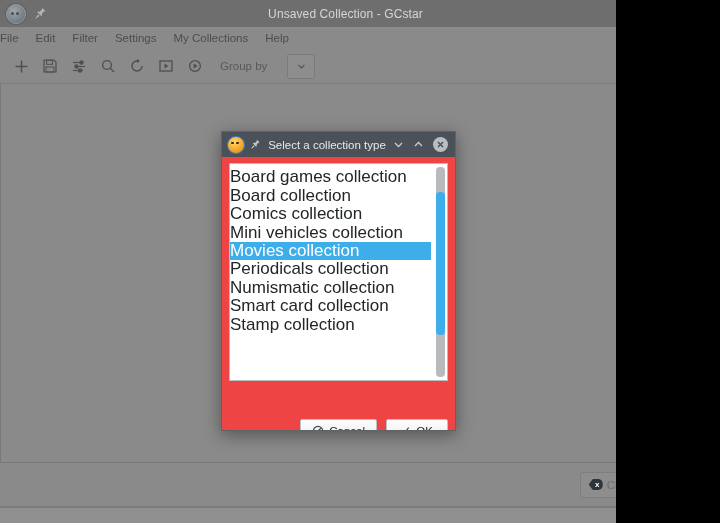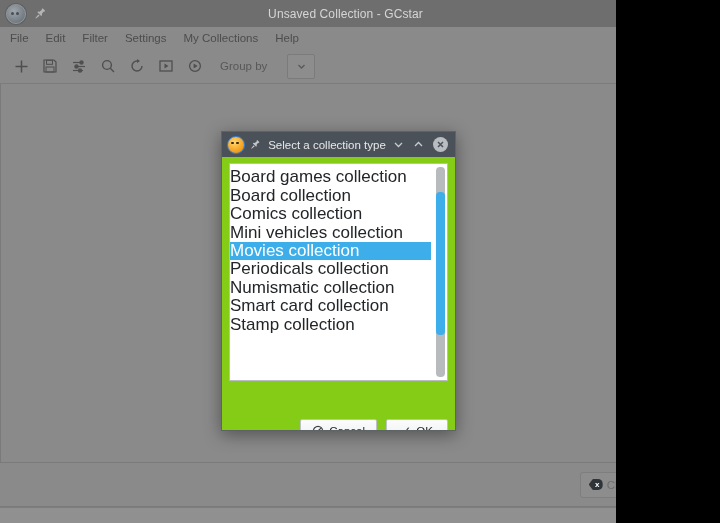--- a/index.html
+++ b/index.html
@@ -87,21 +87,20 @@
 
   
   .menubar {
     position: absolute;
     left: 0; top: 27px;
     width: 720px;
     height: 22px;
     background: #8a8a8a;
     display: flex;
     align-items: center;
-    padding-left: 10px;
     box-sizing: border-box;
     gap: 17px;
   }
   .menu-item {
     font-size: 11.5px;
     color: #4d4d4d;
     white-space: nowrap;
   }
 
   
@@ -242,21 +241,21 @@
     background: #909090;
     border-top: 1px solid #7d7d7d;
   }
 
   
   .dialog {
     position: absolute;
     left: 221px; top: 131px;
     width: 235px;
     height: 300px;
-    background: #84cc16;
+    background: #ef4444;
     border: 1px solid #5e6366;
     box-shadow: 0 4px 16px rgba(0,0,0,.40);
     box-sizing: border-box;
     overflow: hidden;
   }
   .dlg-titlebar {
     height: 25px;
     background: #4b5158;
     display: flex;
     align-items: center;

